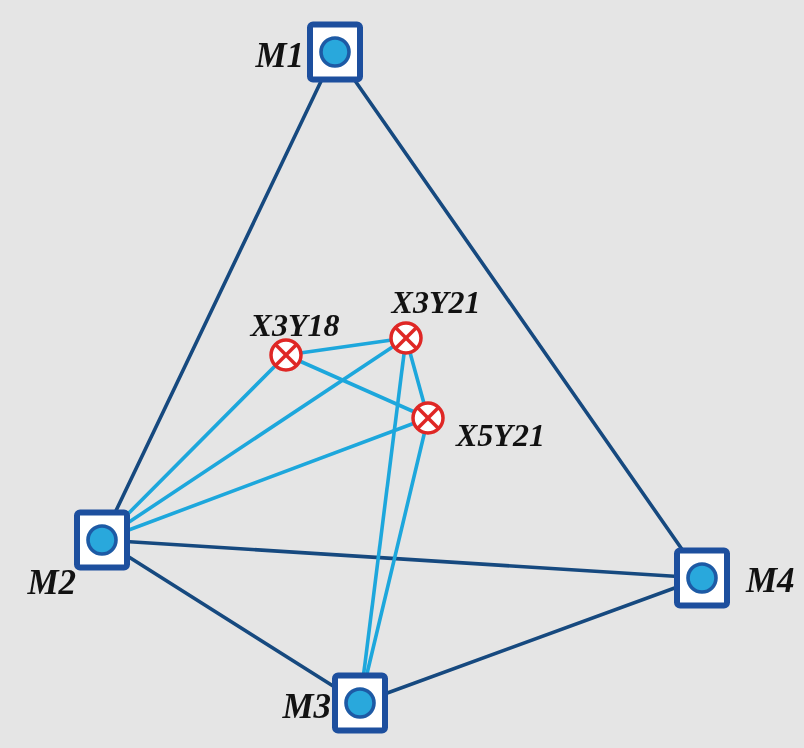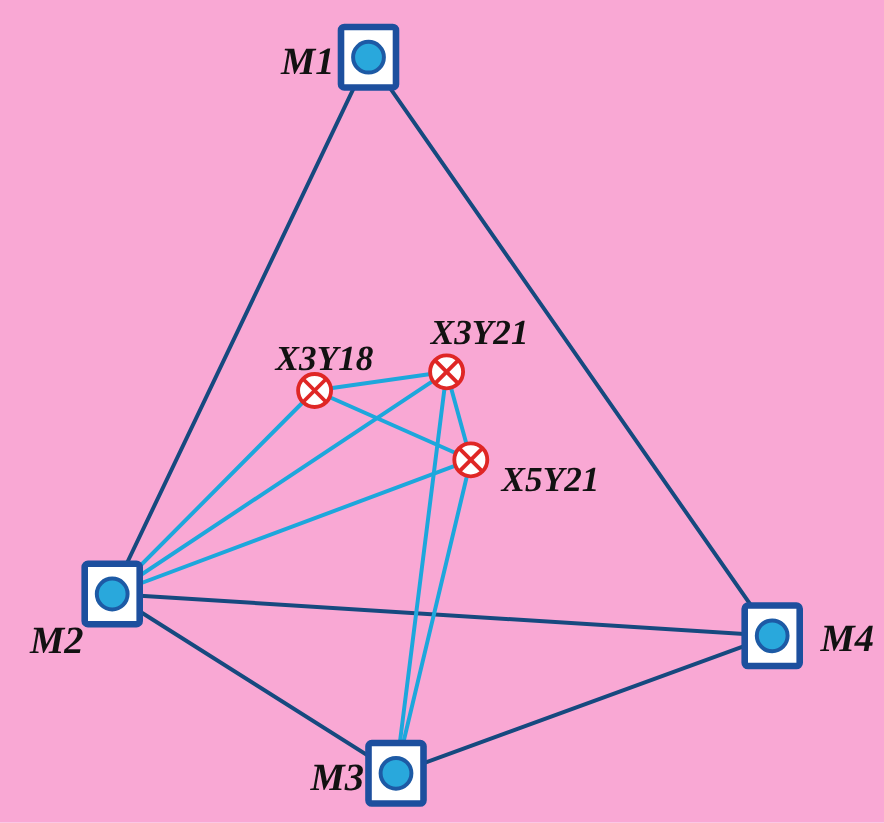--- a/index.html
+++ b/index.html
@@ -4,21 +4,21 @@
 <style>
   html, body {
     margin: 0;
     padding: 0;
     background: #ffffff;
   }
   .stage {
     position: relative;
     width: 804px;
     height: 748px;
-    background: #f9a8d4;
+    background: #e5e5e5;
     overflow: hidden;
   }
   svg { display: block; }
   .edge-backbone {
     stroke-width: 3.6px;
     stroke-linecap: round;
     fill: none;
   }
   .edge-observation {
     stroke-width: 3.6px;

